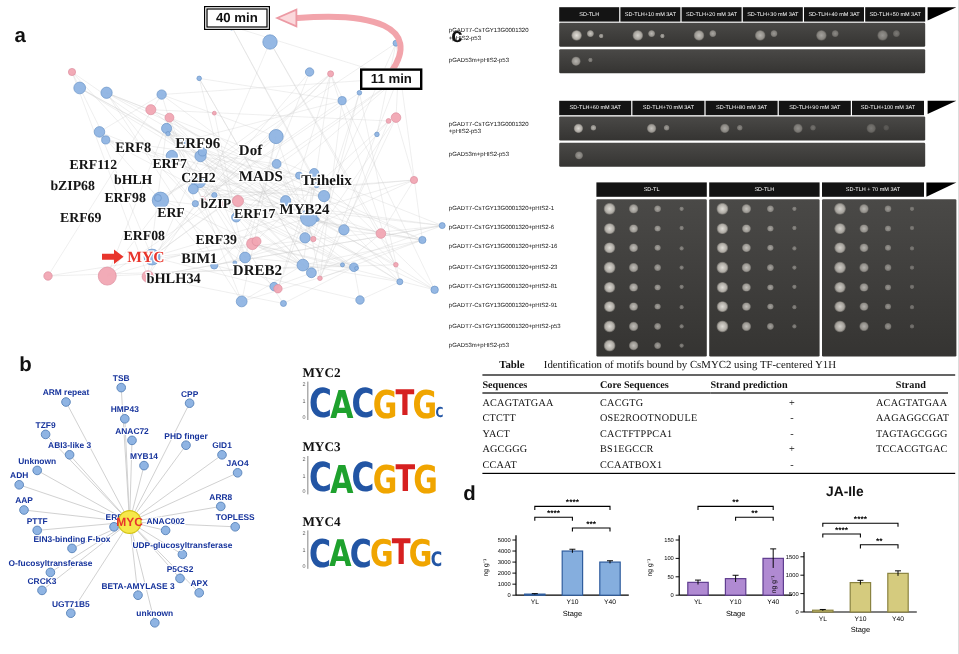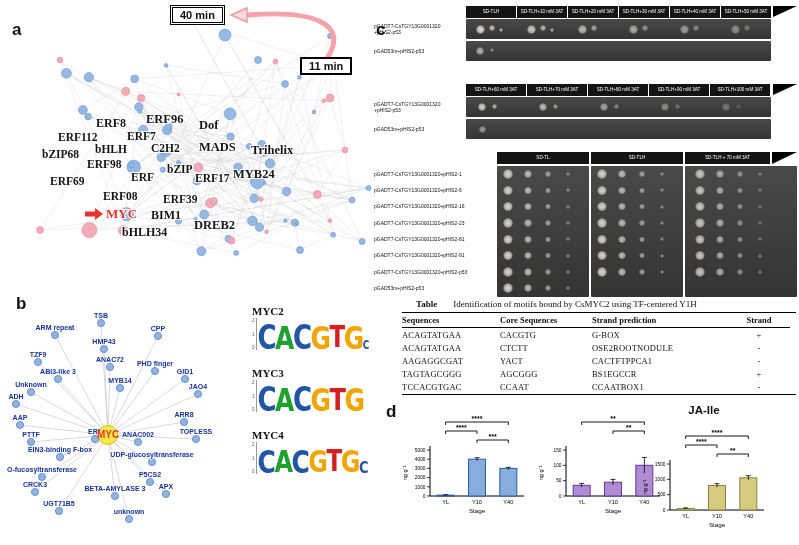--- a/index.html
+++ b/index.html
@@ -494,21 +494,20 @@
       <span class="tl">Table</span>
       <span>Identification of motifs bound by CsMYC2 using TF-centered Y1H</span>
     </div>
     <div id="tbl-grid">
         <div class="th-cell">Sequences</div>
         <div class="th-cell">Core Sequences</div>
         <div class="th-cell">Strand prediction</div>
         <div class="th-cell">Strand</div>
         <div class="td-cell">ACAGTATGAA</div>
         <div class="td-cell">CACGTG</div>
-        <div class="td-cell">G-BOX</div>
         <div class="td-cell c">+</div>
         <div class="td-cell">ACAGTATGAA</div>
         <div class="td-cell">CTCTT</div>
         <div class="td-cell">OSE2ROOTNODULE</div>
         <div class="td-cell c">-</div>
         <div class="td-cell">AAGAGGCGAT</div>
         <div class="td-cell">YACT</div>
         <div class="td-cell">CACTFTPPCA1</div>
         <div class="td-cell c">-</div>
         <div class="td-cell">TAGTAGCGGG</div>

